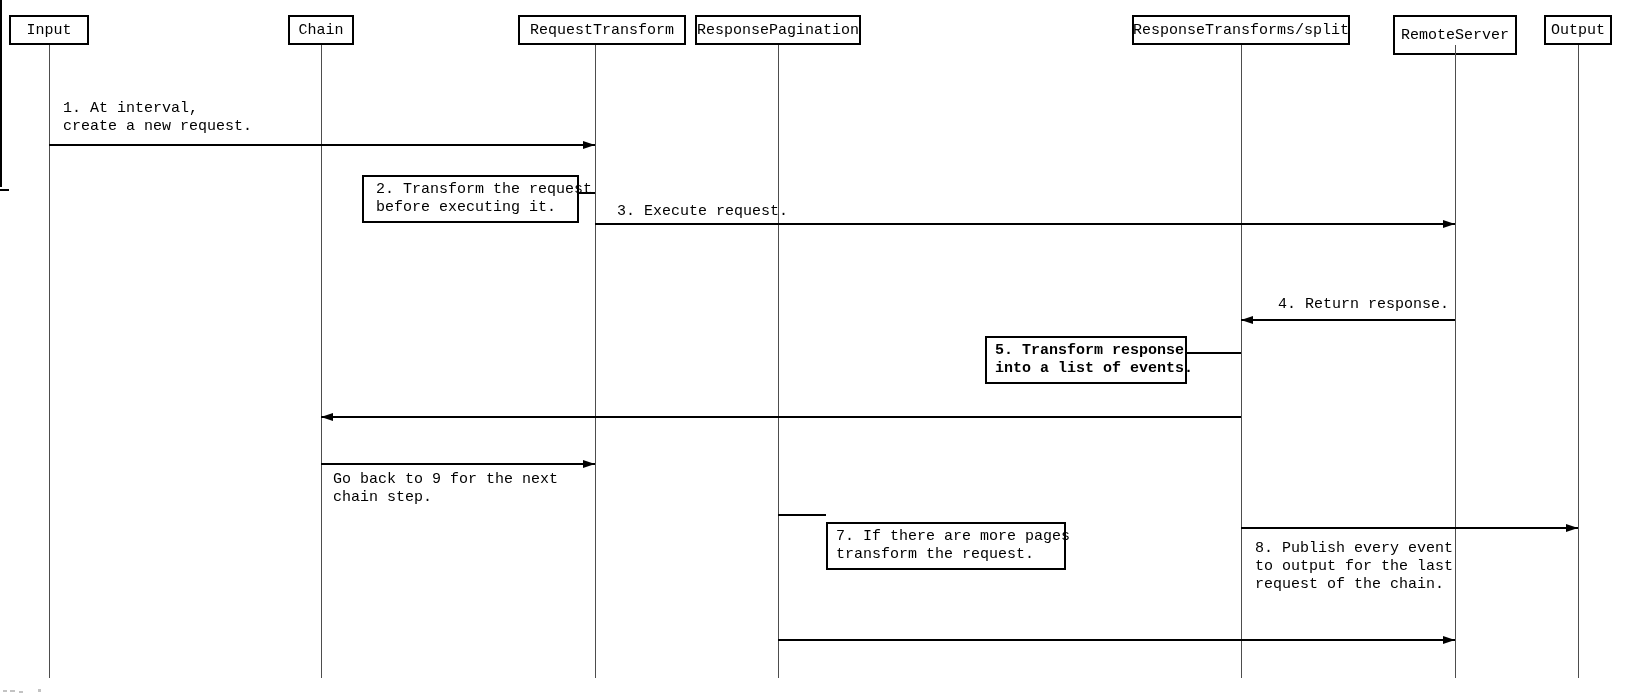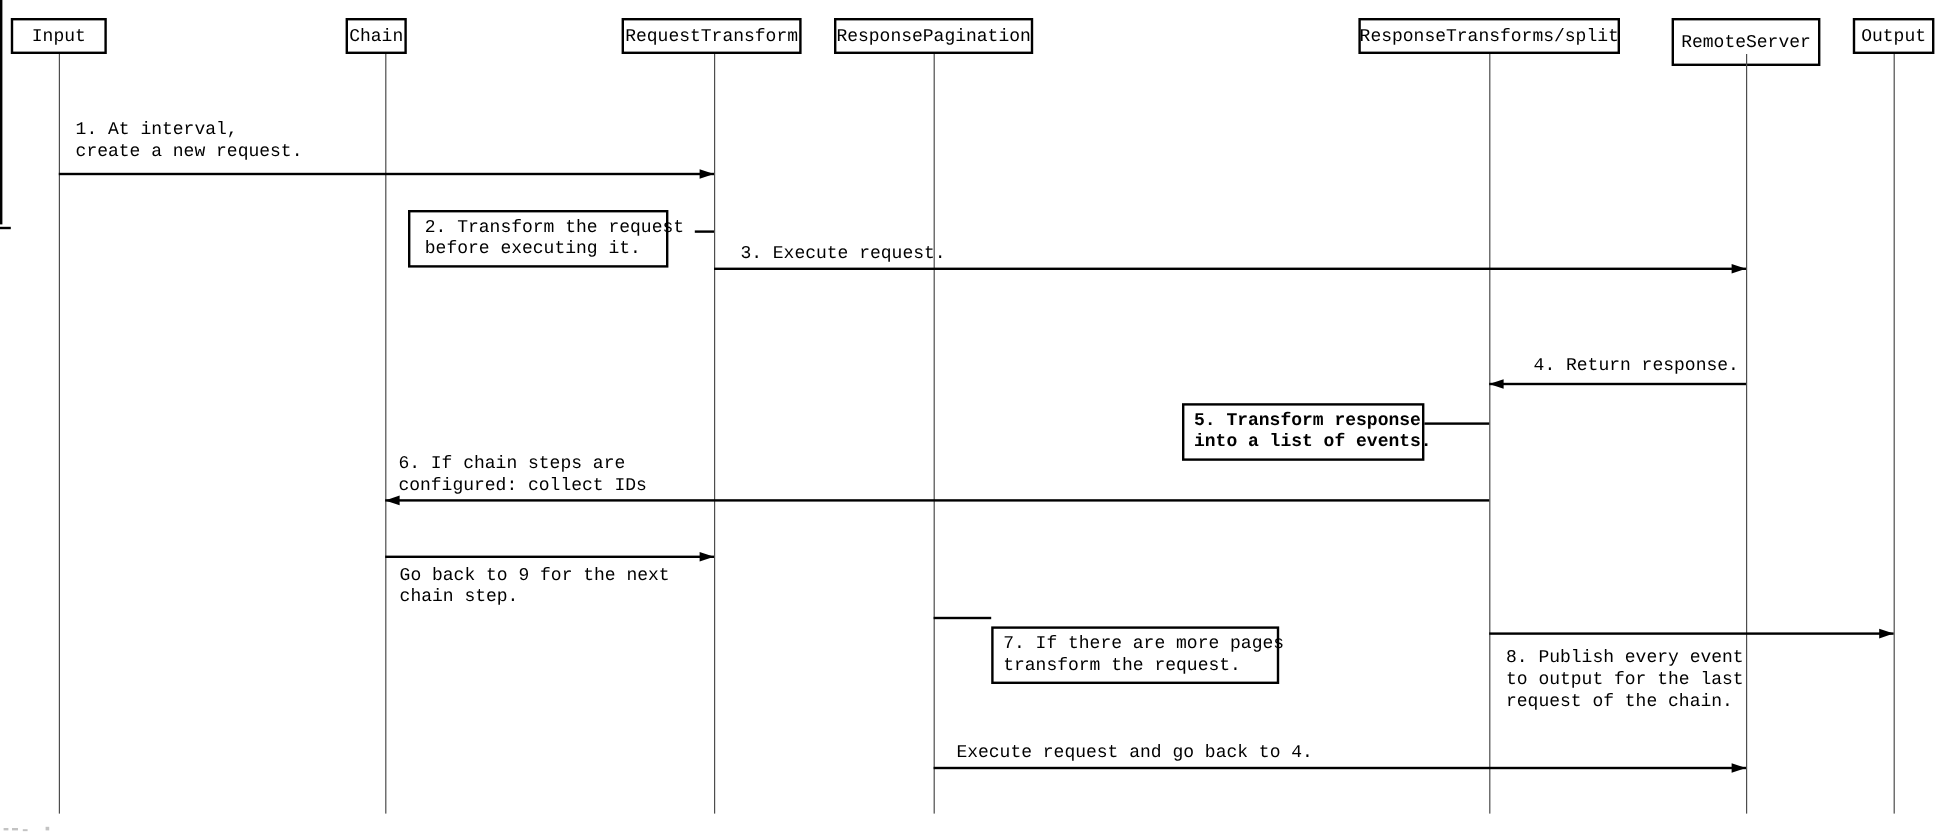--- a/index.html
+++ b/index.html
@@ -76,66 +76,63 @@
     position: absolute;
     background: #c3c3c3;
   }
 </style>
 </head>
 <body>
 
 <div class="canvas">
     <div class="participant-box" style="left: 9px; width: 80px; top: 15px; height: 30px;">Input</div>
     <div class="lifeline" style="left: 49px; top: 45px; height: 633px; background: rgb(77, 77, 77);"></div>
-    <div class="participant-box" style="left: 288px; width: 51px; top: 15px; height: 30px;">Chain</div>
+    <div class="participant-box" style="left: 288px; width: 66px; top: 15px; height: 30px;">Chain</div>
     <div class="lifeline" style="left: 321px; top: 45px; height: 633px; background: rgb(77, 77, 77);"></div>
-    <div class="participant-box" style="left: 518px; width: 150px; top: 15px; height: 30px;">RequestTransform</div>
+    <div class="participant-box" style="left: 518px; width: 168px; top: 15px; height: 30px;">RequestTransform</div>
     <div class="lifeline" style="left: 595px; top: 45px; height: 633px; background: rgb(77, 77, 77);"></div>
     <div class="participant-box" style="left: 695px; width: 166px; top: 15px; height: 30px;">ResponsePagination</div>
     <div class="lifeline" style="left: 778px; top: 45px; height: 633px; background: rgb(77, 77, 77);"></div>
     <div class="participant-box" style="left: 1132px; width: 218px; top: 15px; height: 30px;">ResponseTransforms/split</div>
     <div class="lifeline" style="left: 1241px; top: 45px; height: 633px; background: rgb(77, 77, 77);"></div>
     <div class="participant-box" style="left: 1393px; width: 124px; top: 15px; height: 40px;">RemoteServer</div>
     <div class="lifeline" style="left: 1455px; top: 45px; height: 633px; background: rgb(77, 77, 77);"></div>
     <div class="participant-box" style="left: 1544px; width: 68px; top: 15px; height: 30px;">Output</div>
     <div class="lifeline" style="left: 1578px; top: 45px; height: 633px; background: rgb(77, 77, 77);"></div>
     <div class="msg-line" style="left: 49px; width: 546px; top: 144px;"></div>
     <div class="arrowhead right" style="left: 583px; top: 141px;"></div>
     <div class="msg-label" style="left: 63px; top: 100px;">1. At interval,
 create a new request.</div>
-    <div class="note-box" style="left: 340px; top: 175px; width: 217px; height: 48px; padding-left: 12px;">2. Transform the request
+    <div class="note-box" style="left: 362px; top: 175px; width: 217px; height: 48px; padding-left: 12px;">2. Transform the request
 before executing it.</div>
     <div class="note-connector" style="left: 579px; width: 16px; top: 192px;"></div>
     <div class="msg-line" style="left: 595px; width: 860px; top: 223px;"></div>
     <div class="arrowhead right" style="left: 1443px; top: 220px;"></div>
     <div class="msg-label" style="left: 617px; top: 203px;">3. Execute request.</div>
     <div class="msg-line" style="left: 1241px; width: 214px; top: 319px;"></div>
     <div class="arrowhead left" style="left: 1241px; top: 316px;"></div>
     <div class="msg-label" style="left: 1278px; top: 296px;">4. Return response.</div>
     <div class="note-box" style="left: 985px; top: 336px; width: 202px; height: 48px; font-weight: bold;">5. Transform response
 into a list of events.</div>
     <div class="note-connector" style="left: 1187px; width: 54px; top: 352px;"></div>
     <div class="msg-line" style="left: 321px; width: 920px; top: 416px;"></div>
     <div class="arrowhead left" style="left: 321px; top: 413px;"></div>
-    <div class="msg-label" style="left: 332px; top: 378px;">6. If chain steps are
-configured: collect IDs</div>
     <div class="msg-line" style="left: 321px; width: 274px; top: 463px;"></div>
     <div class="arrowhead right" style="left: 583px; top: 460px;"></div>
     <div class="msg-label" style="left: 333px; top: 471px;">Go back to 9 for the next
 chain step.</div>
     <div class="note-box" style="left: 826px; top: 499px; width: 240px; height: 48px; margin-top: 23px;">7. If there are more pages
 transform the request.</div>
     <div class="note-connector" style="left: 778px; width: 48px; top: 514px;"></div>
     <div class="msg-line" style="left: 1241px; width: 337px; top: 527px;"></div>
     <div class="arrowhead right" style="left: 1566px; top: 524px;"></div>
     <div class="msg-label" style="left: 1255px; top: 540px;">8. Publish every event
 to output for the last
 request of the chain.</div>
     <div class="msg-line" style="left: 778px; width: 677px; top: 639px;"></div>
     <div class="arrowhead right" style="left: 1443px; top: 636px;"></div>
-    <div class="msg-label" style="left: 797px; top: 619px;">Execute request and go back to 4.</div>
     <div class="frame-line" style="left: 0px; top: 0px; width: 2px; height: 187px;"></div>
     <div class="frame-line" style="left: 0px; top: 189px; width: 9px; height: 2px;"></div>
     <div class="faint-mark" style="left: 3px; top: 690px; width: 4px; height: 2px;"></div>
     <div class="faint-mark" style="left: 10px; top: 690px; width: 5px; height: 2px;"></div>
     <div class="faint-mark" style="left: 19px; top: 691px; width: 4px; height: 2px;"></div>
     <div class="faint-mark" style="left: 38px; top: 689px; width: 3px; height: 3px;"></div>
   </div>
 
 </body></html>

